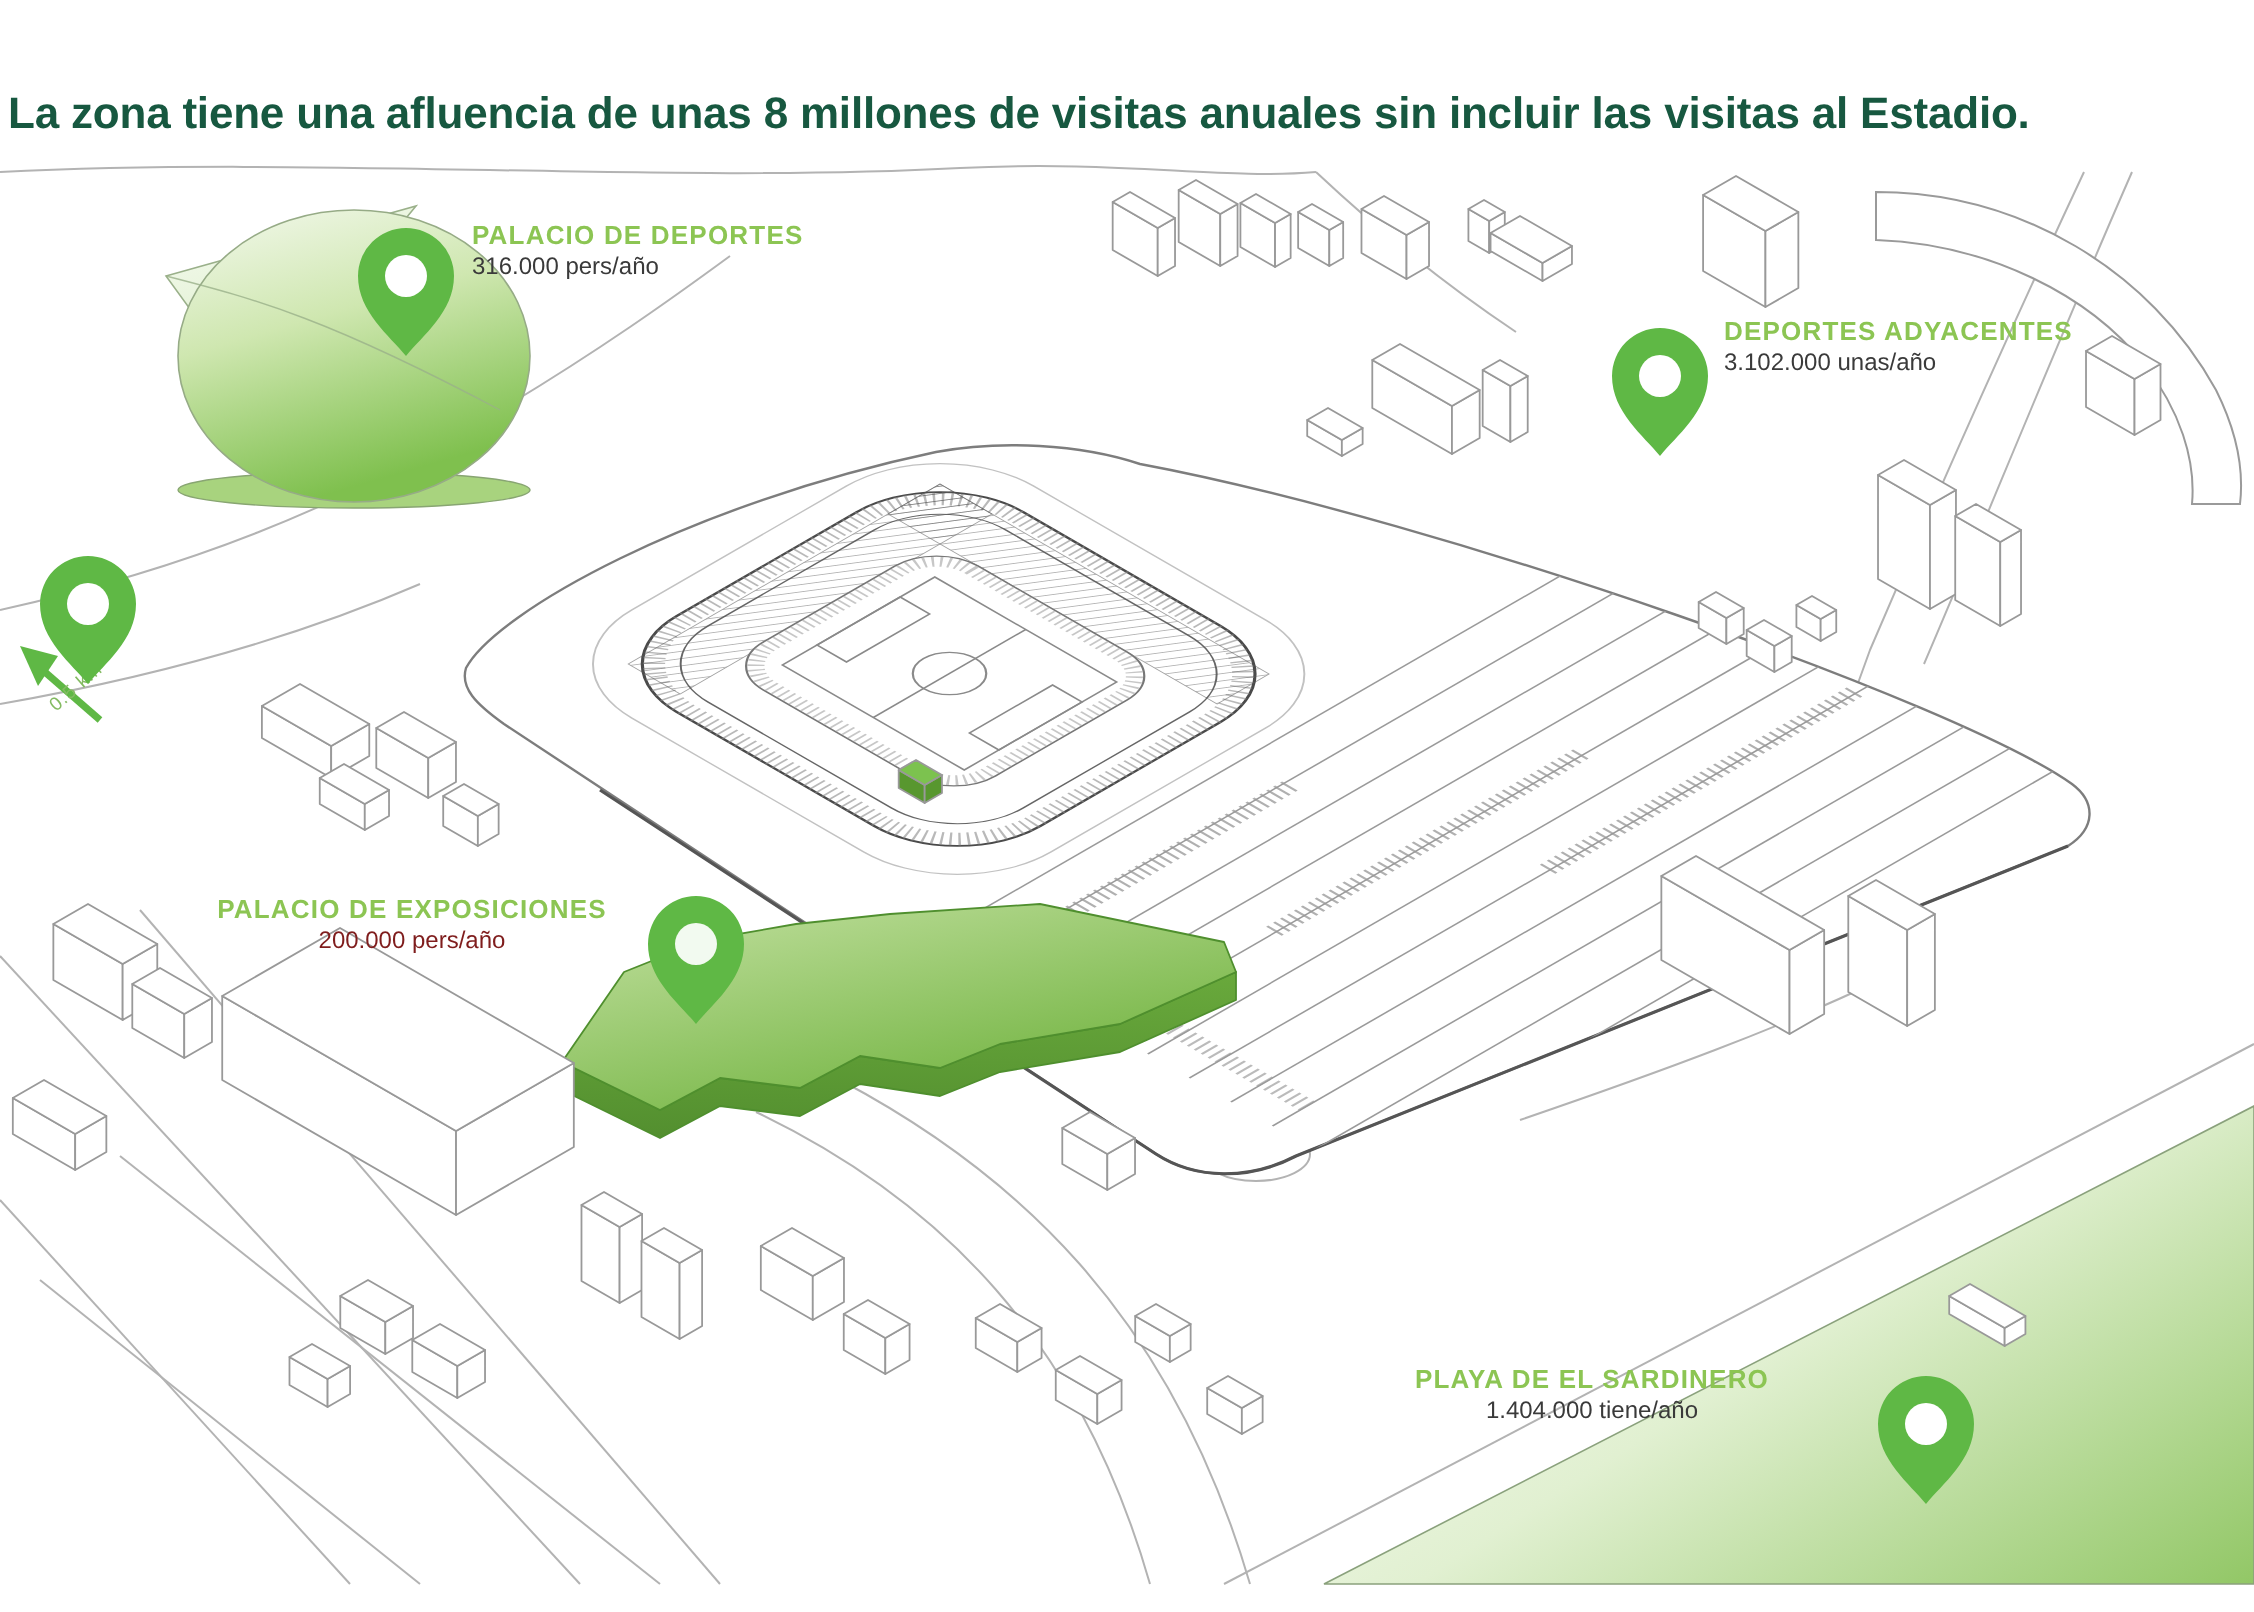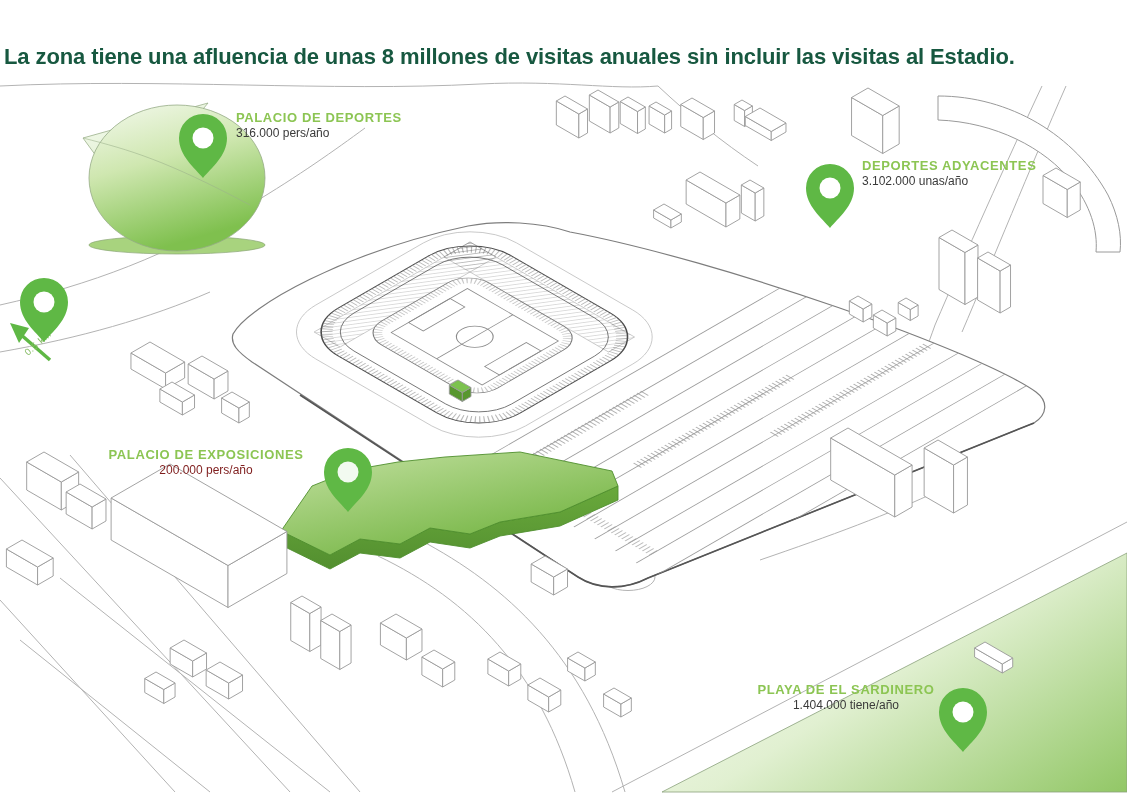--- a/index.html
+++ b/index.html
@@ -298,18 +298,18 @@
     <span class="val" style="color:#3a3a3a">316.000 pers/año</span>
   </div>
   <div class="loc-label" style="left:862px;top:158px">
     <span class="name" style="color:#8cc553">DEPORTES ADYACENTES</span>
     <span class="val" style="color:#3a3a3a">3.102.000 unas/año</span>
   </div>
   <div class="loc-label align-right" style="left:106px;top:447px;width:200px">
     <span class="name" style="color:#8cc553">PALACIO DE EXPOSICIONES</span>
     <span class="val" style="color:#7f1d1d">200.000 pers/año</span>
   </div>
-  <div class="loc-label align-right" style="left:746px;top:682px;width:200px">
+  <div class="loc-label align-right" style="left:696px;top:682px;width:200px">
     <span class="name" style="color:#8cc553">PLAYA DE EL SARDINERO</span>
     <span class="val" style="color:#3a3a3a">1.404.000 tiene/año</span>
   </div>
 
 </div>
 
 </body></html>

